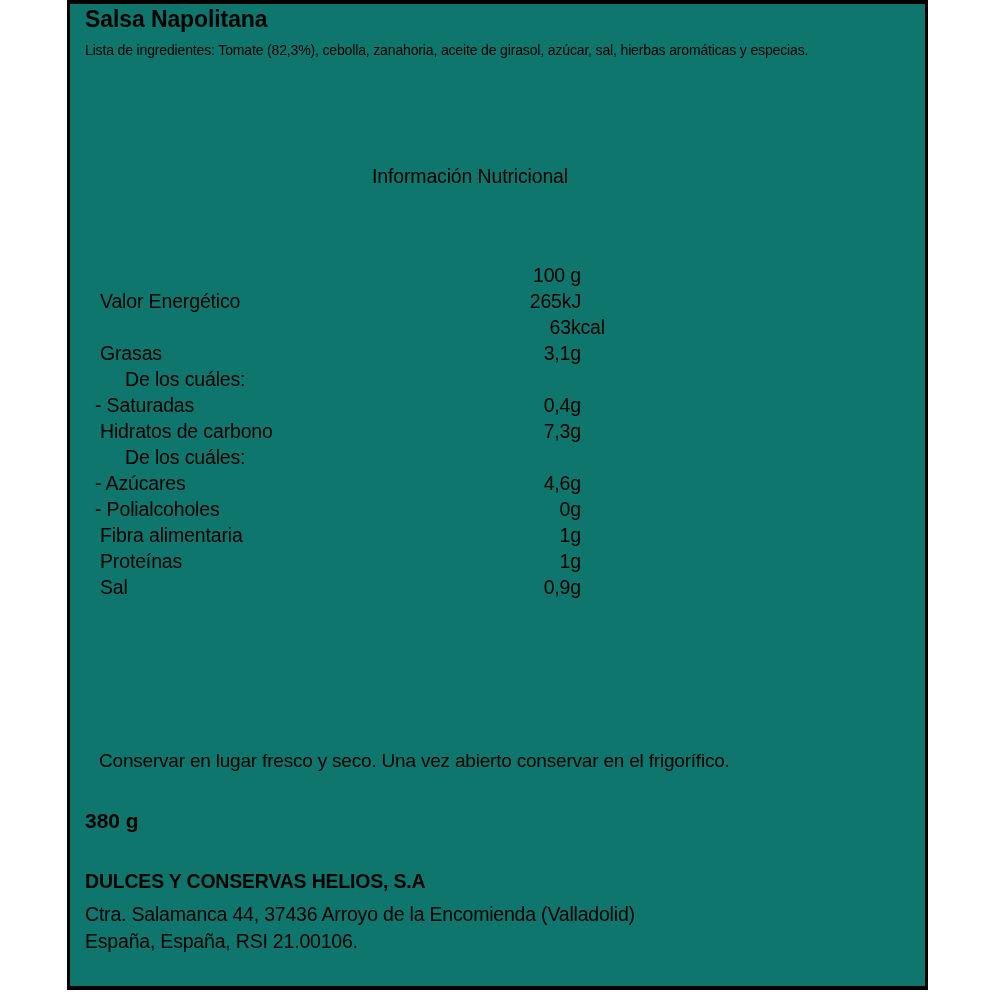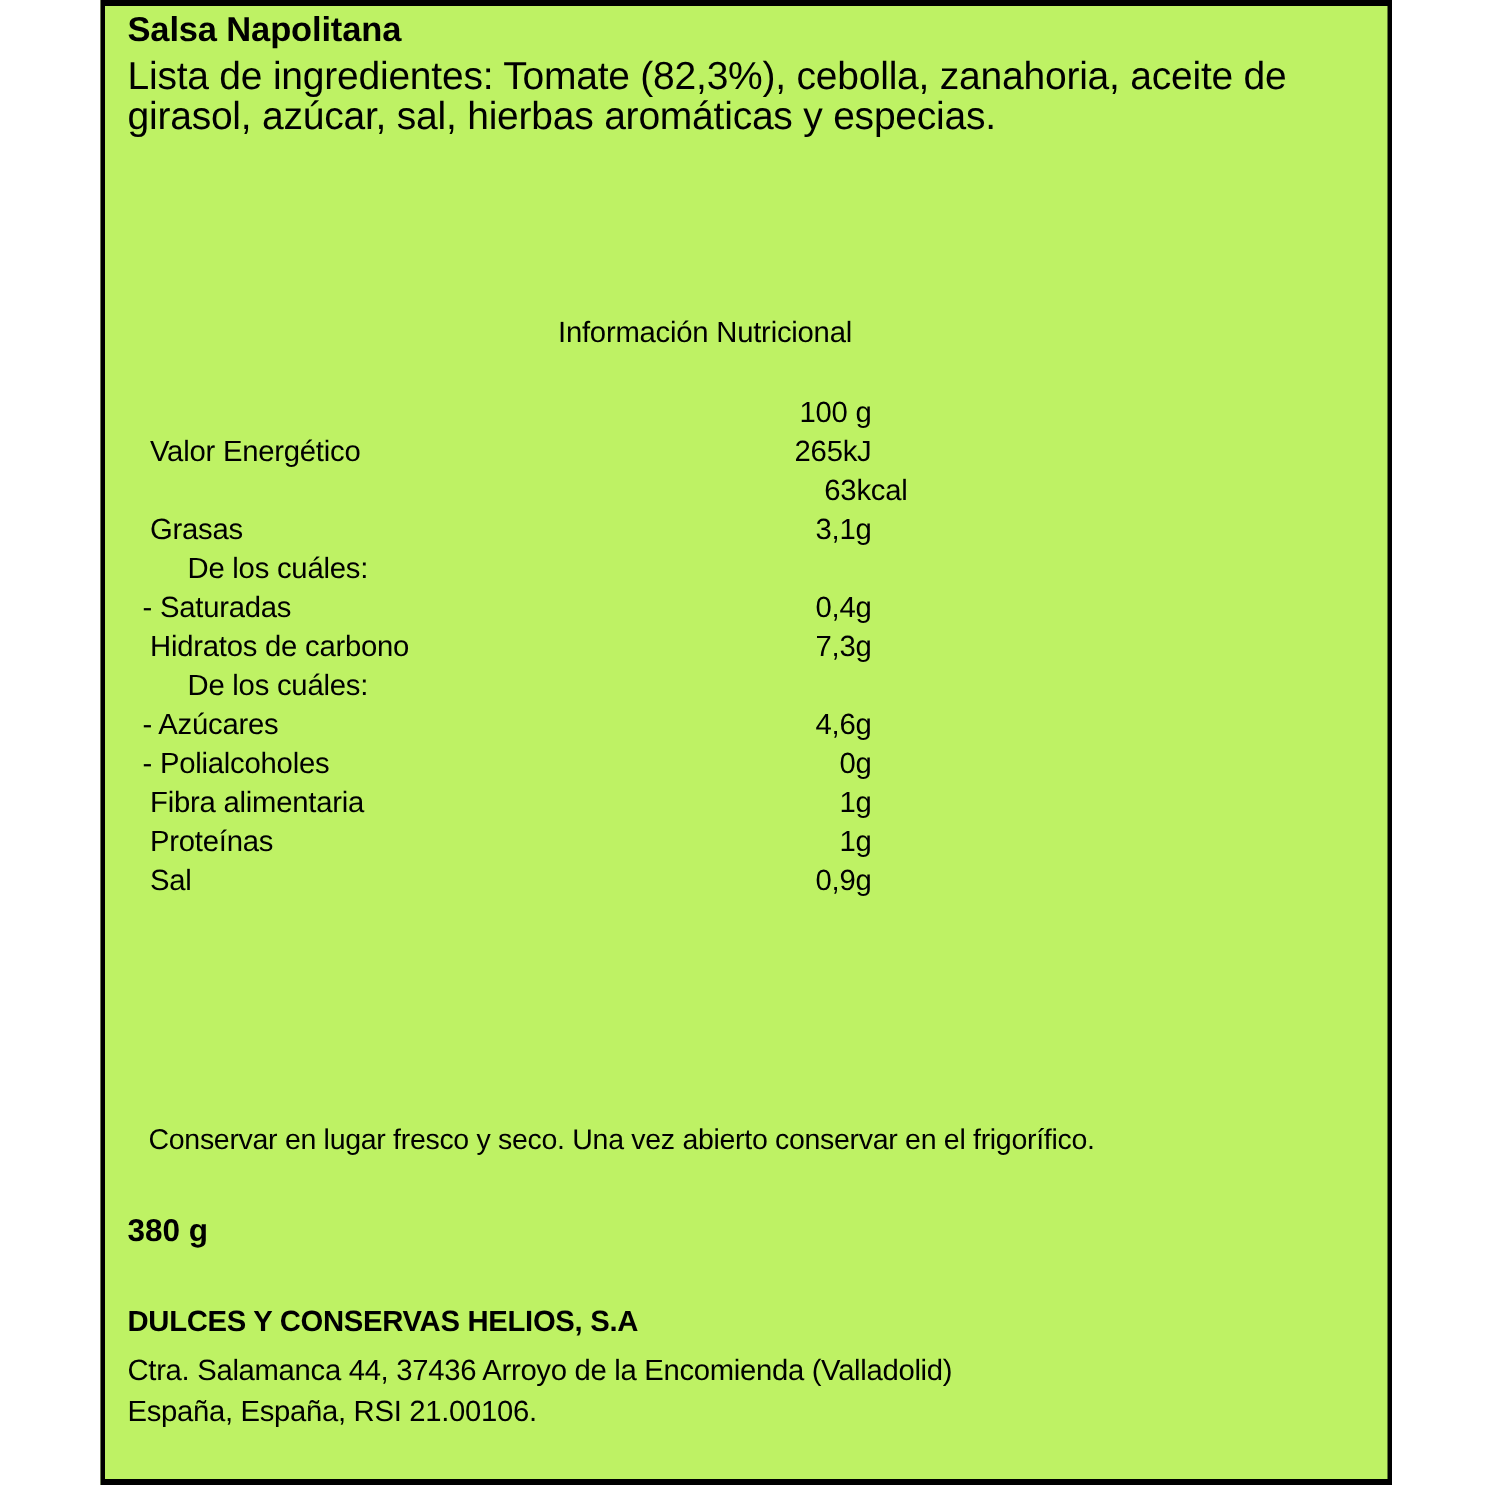--- a/index.html
+++ b/index.html
@@ -19,21 +19,21 @@
     position: absolute;
     left: 67px;
     top: 0px;
     width: 861px;
     height: 990px;
     box-sizing: border-box;
     border-top: 4px solid #000;
     border-bottom: 4px solid #000;
     border-left: 3px solid #000;
     border-right: 3px solid #000;
-    background: #bef264;
+    background: #0f766e;
     overflow: hidden;
   }
 
   .inner {
     position: relative;
     width: 100%;
     height: 100%;
   }
 
   
@@ -44,36 +44,35 @@
     font-size: 23px;
     font-weight: bold;
     letter-spacing: -0.1px;
     white-space: nowrap;
   }
   .ingredients {
     position: absolute;
     left: 15px;
     top: 33px;
     width: 790px;
-    font-size: 26px;
+    font-size: 14px;
     line-height: 27px;
     letter-spacing: -0.15px;
   }
 
   
   .nutri-heading {
     position: absolute;
     left: 280px;
     top: 158px;
     width: 240px;
     text-align: center;
     font-size: 19.5px;
     line-height: 29px;
     letter-spacing: -0.15px;
-    margin-top: 46px;
   }
   .nutri-heading div { white-space: nowrap; }
 
   
   .nutri-table {
     position: absolute;
     left: 0px;
     top: 258px;
     width: 100%;
   }

